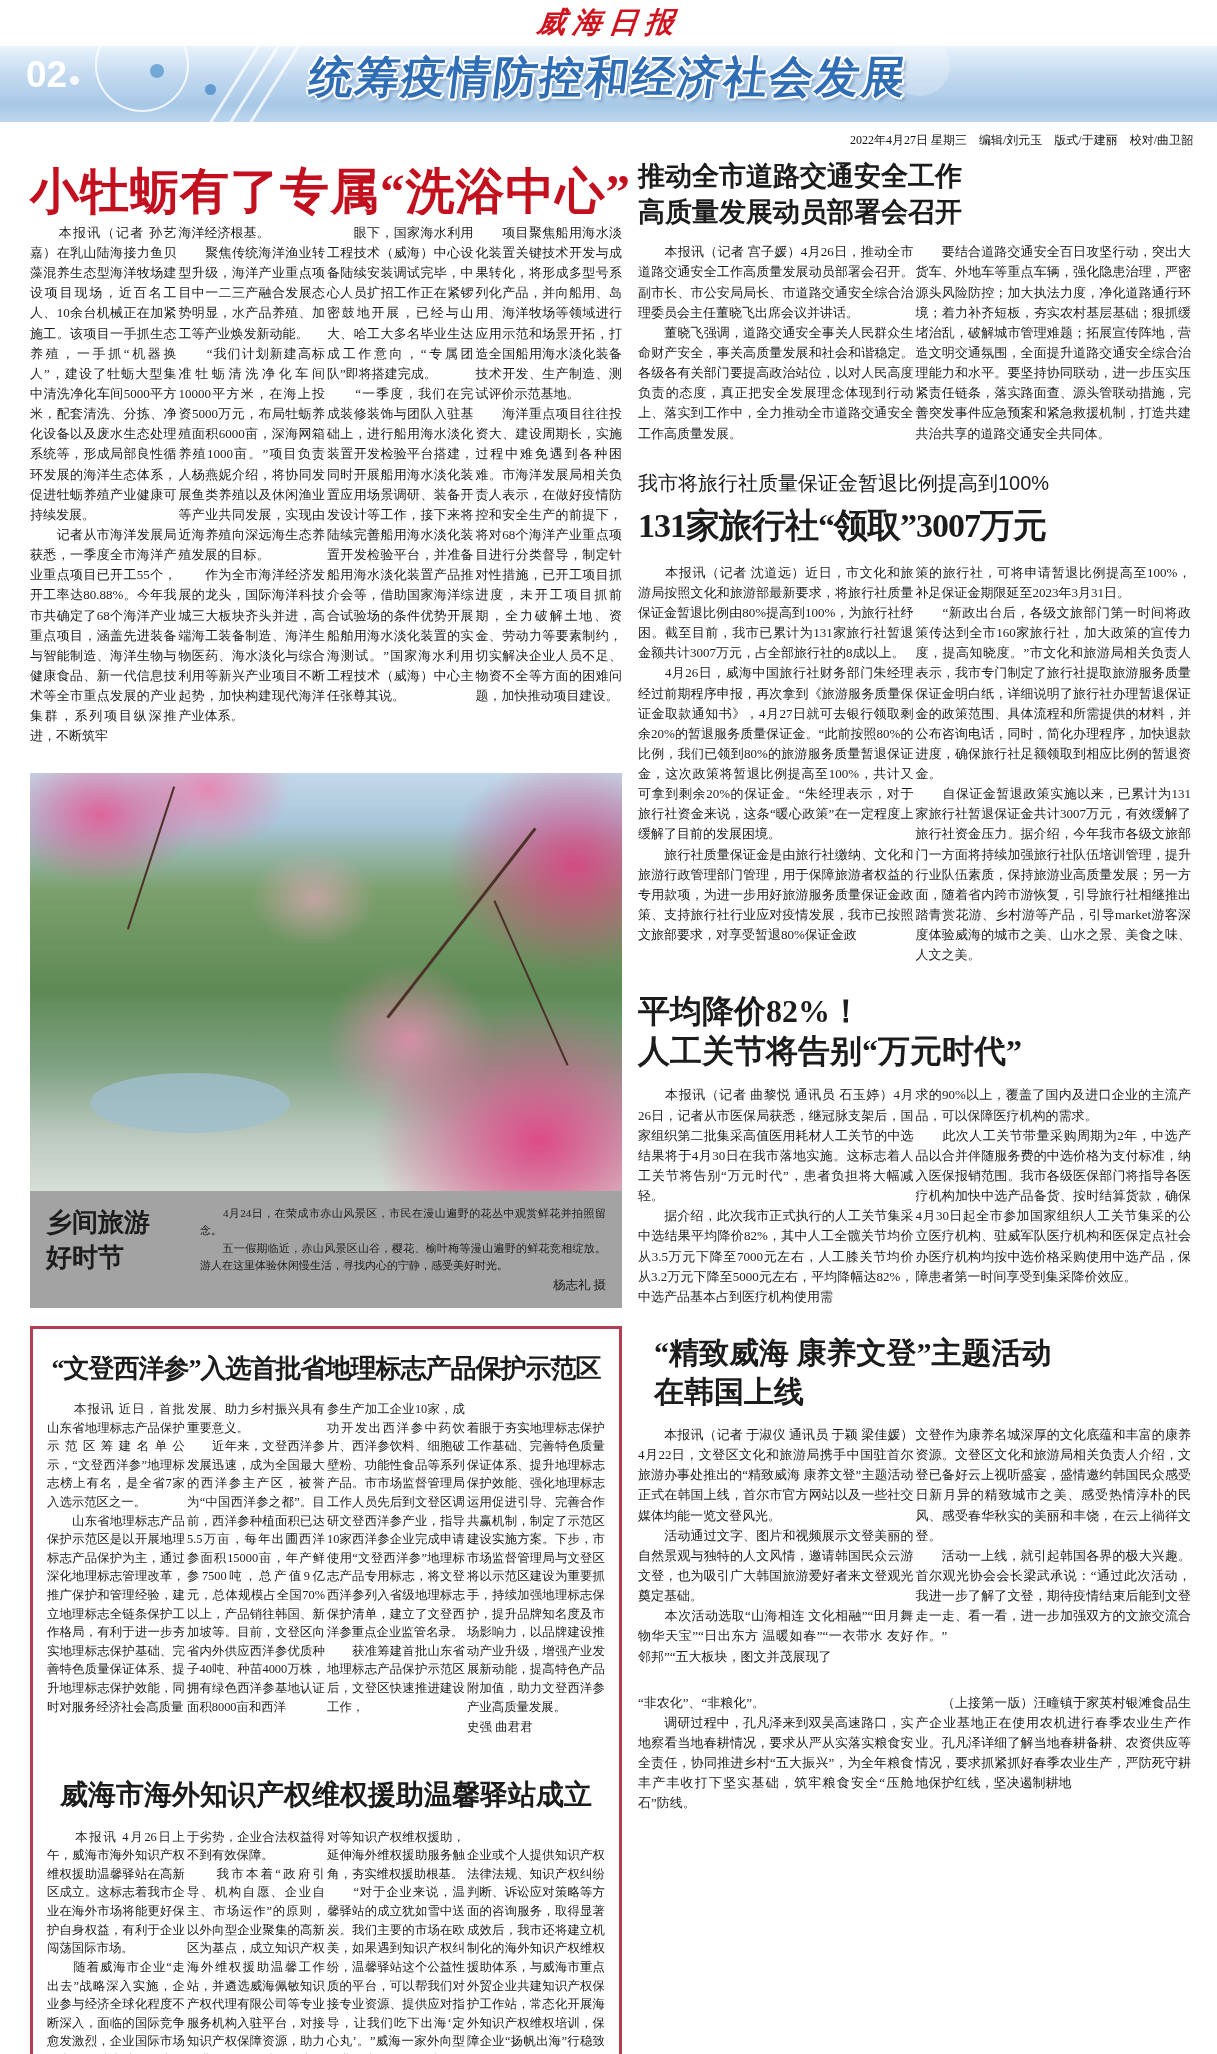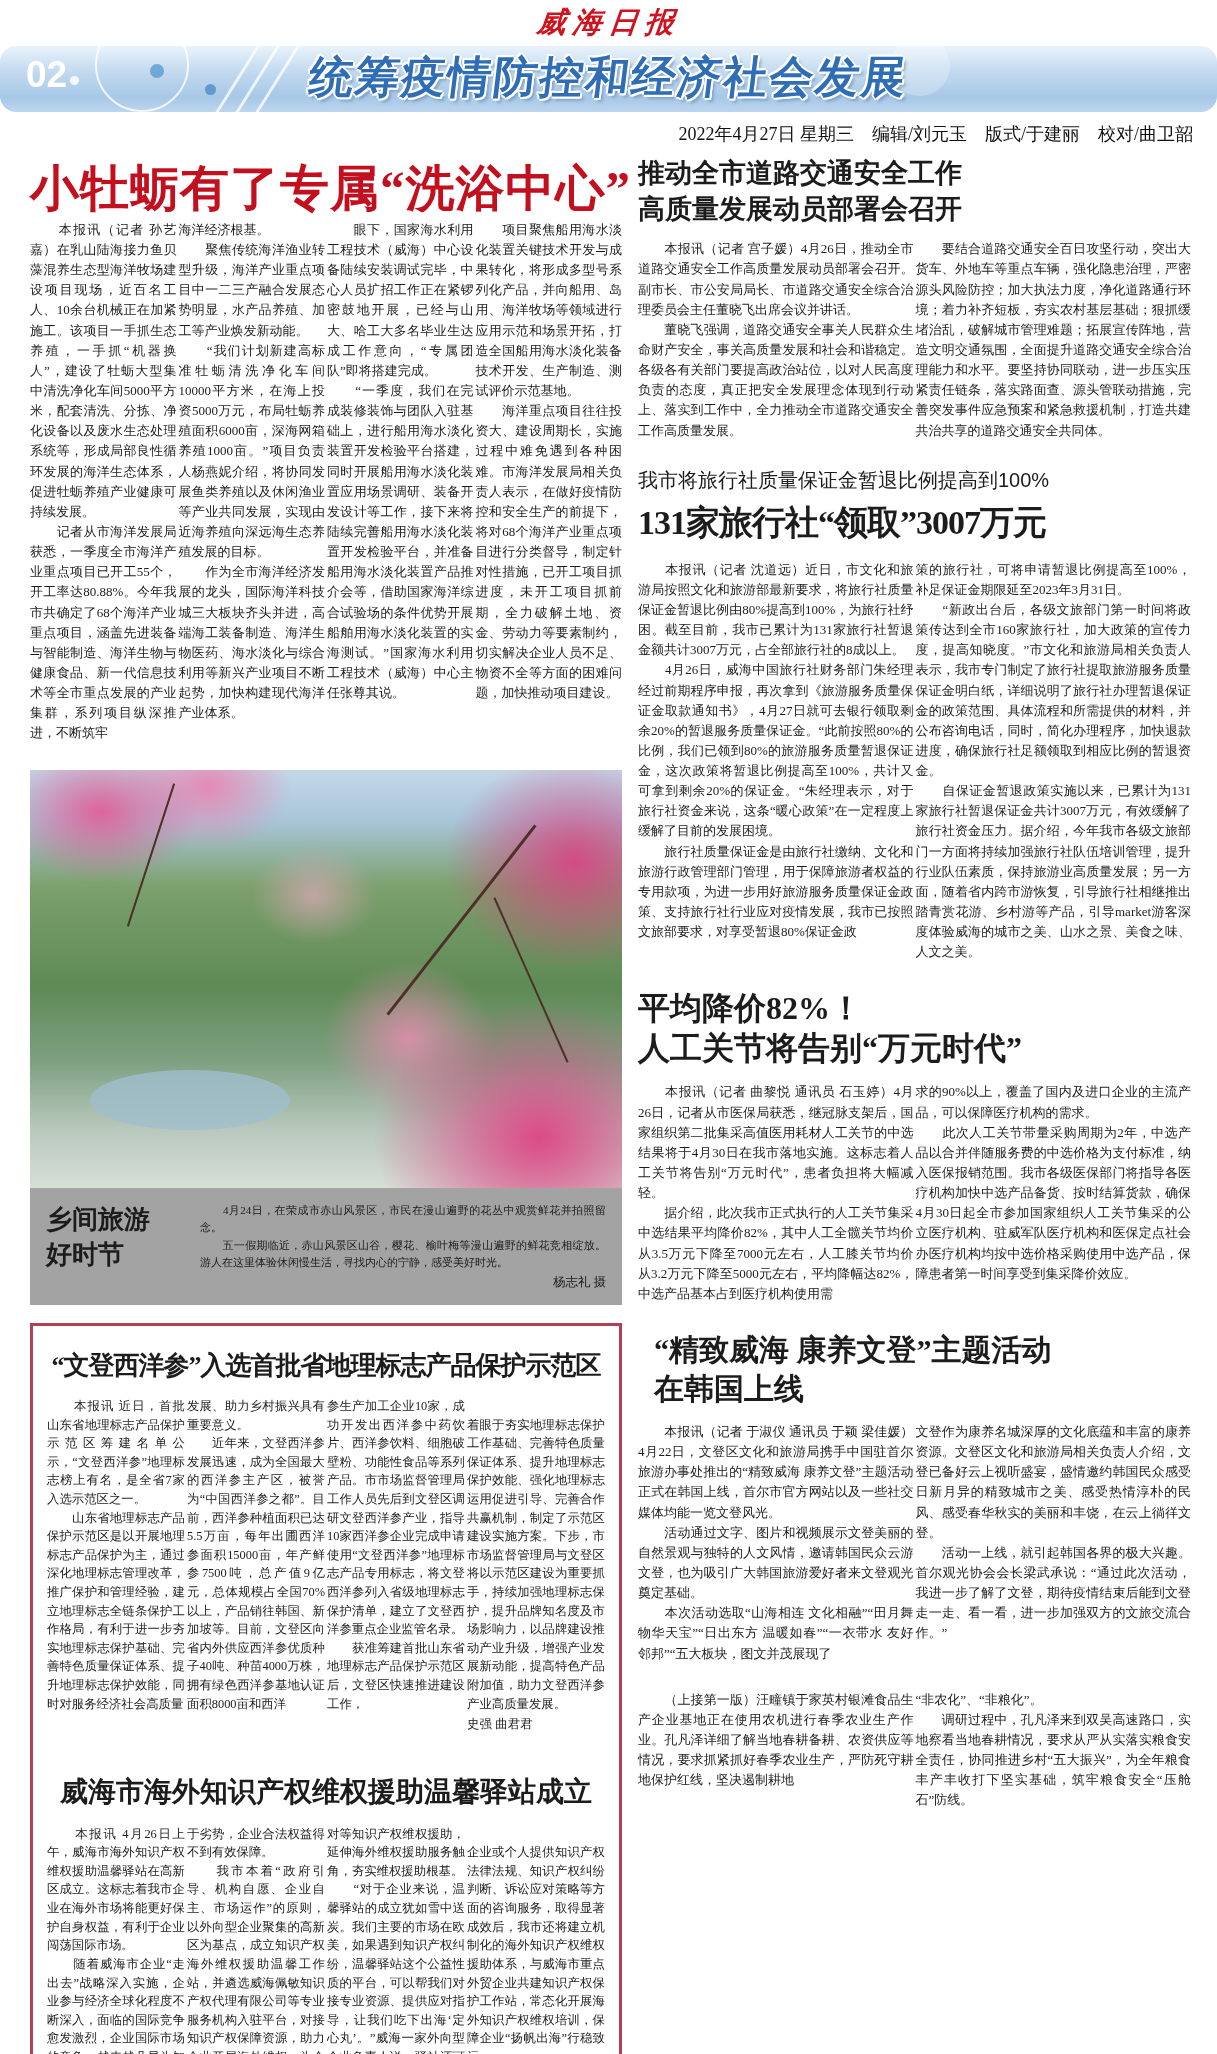--- a/index.html
+++ b/index.html
@@ -3,41 +3,41 @@
 <meta charset="utf-8">
 <style>
   html,body{margin:0;padding:0;background:#ffffff;}
   body{width:1217px;height:2054px;position:relative;overflow:hidden;
        font-family:"Liberation Serif", serif;color:#1c1c1c;}
   
   .masthead{height:46px;display:flex;align-items:center;justify-content:center;}
   .paper-logo{color:#cf1420;font-weight:bold;font-style:italic;font-size:29px;
               letter-spacing:7px;font-family:"DejaVu Serif", serif;transform:skewX(-6deg);}
   
-  .banner{position:relative;height:66px;overflow:hidden;
-          background:linear-gradient(180deg,#e9f3fc 0%,#c2d9ef 40%,#a7c8e7 78%,#bdd6ee 100%);border-radius:16px;}
+  .banner{position:relative;height:76px;overflow:hidden;
+          background:linear-gradient(180deg,#e9f3fc 0%,#c2d9ef 40%,#a7c8e7 78%,#bdd6ee 100%);}
   .banner-page-num{position:absolute;left:26px;top:8px;color:#ffffff;font-size:37px;
                    font-weight:bold;font-family:"Liberation Sans", sans-serif;}
   .banner-title{position:absolute;left:0;right:0;top:2px;text-align:center;
                 font-family:"Liberation Sans", sans-serif;font-weight:bold;font-size:44px;
                 color:#2f6db5;letter-spacing:2px;transform:skewX(-7deg);
                 text-shadow:-2px 0 0 #fff,2px 0 0 #fff,0 -2px 0 #fff,0 2px 0 #fff,
                             -2px -2px 0 #fff,2px 2px 0 #fff,4px 4px 3px rgba(70,110,160,.45);}
   .deco{position:absolute;border-radius:50%;}
   .c1{left:95px;top:-28px;width:90px;height:90px;border:2px solid rgba(255,255,255,.8);}
   .c2{left:150px;top:18px;width:14px;height:14px;background:#5d9bd0;opacity:.8;}
   .c3{left:70px;top:30px;width:9px;height:9px;background:#ffffff;opacity:.85;}
   .c4{left:205px;top:38px;width:11px;height:11px;background:#3f85c4;opacity:.7;}
   .c5{left:890px;top:-10px;width:60px;height:60px;background:rgba(255,255,255,.25);}
   .dline{position:absolute;background:rgba(255,255,255,.75);width:3px;height:110px;top:-20px;}
   .l1{left:235px;transform:rotate(32deg);}
   .l2{left:255px;transform:rotate(32deg);}
   .l3{left:275px;transform:rotate(32deg);}
   
-  .dateline{text-align:right;padding:10px 24px 6px 12px;font-size:18px;color:#111;}
+  .dateline{text-align:right;padding:10px 24px 6px 12px;font-size:12px;color:#111;}
   
   .page{display:flex;gap:16px;padding:4px 22px 0 30px;}
   .left{width:592px;flex:none;}
   .right{width:553px;flex:none;}
   
   .h-red{color:#c3101f;font-weight:bold;font-size:49px;letter-spacing:1px;line-height:1.1;
          margin:6px 0 4px 0;white-space:nowrap;}
   .h-sub{font-family:"Liberation Sans", sans-serif;font-size:31px;letter-spacing:1px;
          margin:2px 0 14px 0;font-weight:500;}
   .h-black{font-weight:bold;font-size:27px;line-height:1.32;white-space:pre-line;margin:0 0 12px 0;}
@@ -217,20 +217,20 @@
         <div class="col">　　本报讯（记者 于淑仪 通讯员 于颖 梁佳媛）4月22日，文登区文化和旅游局携手中国驻首尔旅游办事处推出的“精致威海 康养文登”主题活动正式在韩国上线，首尔市官方网站以及一些社交媒体均能一览文登风光。
 　　活动通过文字、图片和视频展示文登美丽的自然景观与独特的人文风情，邀请韩国民众云游文登，也为吸引广大韩国旅游爱好者来文登观光奠定基础。
 　　本次活动选取“山海相连 文化相融”“田月舞 物华天宝”“日出东方 温暖如春”“一衣带水 友好邻邦”“五大板块，图文并茂展现了</div>
         <div class="col">文登作为康养名城深厚的文化底蕴和丰富的康养资源。文登区文化和旅游局相关负责人介绍，文登已备好云上视听盛宴，盛情邀约韩国民众感受日新月异的精致城市之美、感受热情淳朴的民风、感受春华秋实的美丽和丰饶，在云上徜徉文登。
 　　活动一上线，就引起韩国各界的极大兴趣。首尔观光协会会长梁武承说：“通过此次活动，我进一步了解了文登，期待疫情结束后能到文登走一走、看一看，进一步加强双方的文旅交流合作。”</div>
       </div>
     </div>
 
     <div class="sect">
       <div class="cols">
-        <div class="col">　　（上接第一版）汪疃镇于家英村银滩食品生产企业基地正在使用农机进行春季农业生产作业。孔凡泽详细了解当地春耕备耕、农资供应等情况，要求抓紧抓好春季农业生产，严防死守耕地保护红线，坚决遏制耕地</div>
         <div class="col">“非农化”、“非粮化”。
 　　调研过程中，孔凡泽来到双吴高速路口，实地察看当地春耕情况，要求从严从实落实粮食安全责任，协同推进乡村“五大振兴”，为全年粮食丰产丰收打下坚实基础，筑牢粮食安全“压舱石”防线。</div>
+        <div class="col">　　（上接第一版）汪疃镇于家英村银滩食品生产企业基地正在使用农机进行春季农业生产作业。孔凡泽详细了解当地春耕备耕、农资供应等情况，要求抓紧抓好春季农业生产，严防死守耕地保护红线，坚决遏制耕地</div>
       </div>
     </div>
 
   </div>
 </div>
 
 </body></html>

